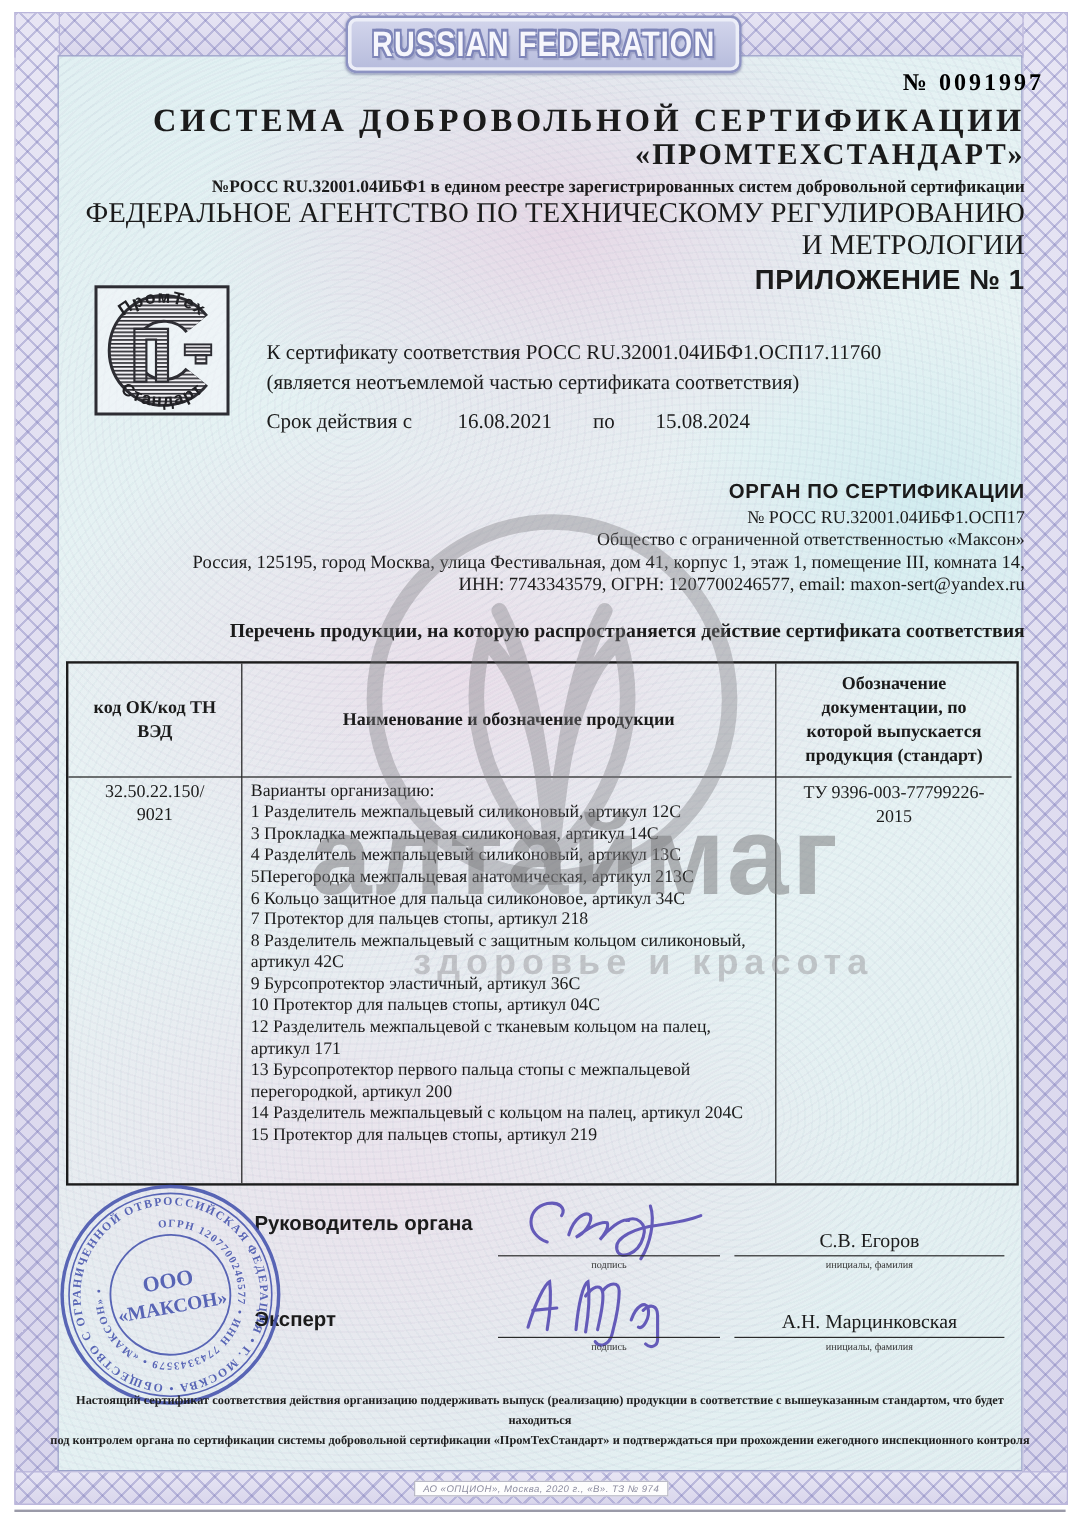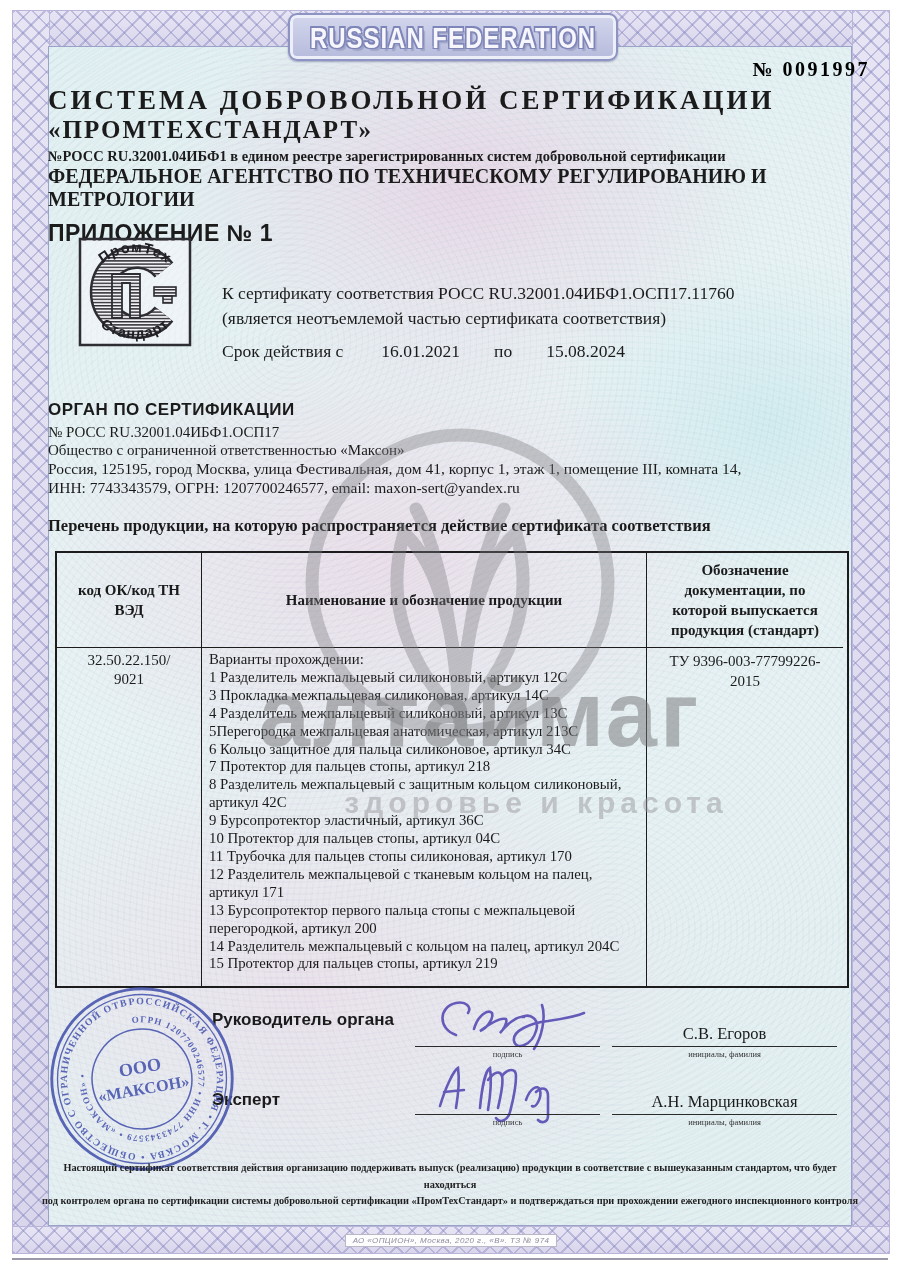--- a/index.html
+++ b/index.html
@@ -32,25 +32,25 @@
       repeating-radial-gradient(circle at 70% 75%, rgba(110,160,170,.05) 0 1.5px, transparent 1.5px 6px);}
   
   .plaque{left:288px;top:13px;width:326px;height:44px;border:2px solid #8d93c2;border-radius:9px;
     background:linear-gradient(#d3d6ec,#b6bbdc);box-shadow:inset 0 0 0 3px #eceef8, 0 1px 2px rgba(90,95,140,.5);
     display:flex;align-items:center;justify-content:center;}
   .plaque span{font-family:"Liberation Sans",sans-serif;font-weight:bold;font-size:25px;letter-spacing:1px;color:#f6f6fc;
     transform:scale(.96,1.18);
     text-shadow:-1.5px -1.5px 0 #7e85b8,1.5px -1.5px 0 #7e85b8,-1.5px 1.5px 0 #7e85b8,1.5px 1.5px 0 #7e85b8,3px 3px 1px #a0a5c8;}
   .doc-number{left:690px;top:58px;width:180px;text-align:right;font-weight:bold;font-size:20px;color:#000000;letter-spacing:2.5px;}
   
-  .ctr{width:806px;left:48px;text-align:left;}
+  .ctr{width:806px;left:48px;text-align:right;}
   .t1{top:85px;font-weight:bold;font-size:27px;letter-spacing:3px;}
   .t2{top:116px;font-weight:bold;font-size:25px;letter-spacing:2px;}
   .t3{top:148px;font-weight:bold;font-size:14.5px;}
-  .t4{top:165px;font-weight:bold;font-size:20px;}
+  .t4{top:165px;font-weight:normal;font-size:24px;}
   .appendix{top:220px;font-family:"Liberation Sans",sans-serif;font-weight:bold;font-size:23px;letter-spacing:.5px;}
   .certline1{left:222px;top:283px;font-size:17.5px;}
   .certline2{left:222px;top:308px;font-size:17.5px;}
   .validity{left:222px;top:341px;font-size:17.5px;}
   .validity .gap1{margin-left:38px;} .validity .gap2{margin-left:34px;} .validity .gap3{margin-left:34px;}
   .orgtitle{top:400px;font-family:"Liberation Sans",sans-serif;font-weight:bold;font-size:17px;letter-spacing:.5px;}
   .orgline{font-size:15px;}
   .o1{top:424px;} .o2{top:442px;} .o3{top:460px;font-size:15.5px;} .o4{top:479px;font-size:15.5px;}
   .caption{top:516px;font-weight:bold;font-size:16.5px;}
   
@@ -134,21 +134,21 @@
     </text>
     <text font-family="Liberation Sans, sans-serif" font-weight="bold" font-size="14.5" fill="#202024" letter-spacing="1">
       <textPath href="#arcBot" startOffset="50%" text-anchor="middle">Стандарт</textPath>
     </text>
   </svg>
 </div>
 
 <div class="abs certline1">К сертификату соответствия РОСС RU.32001.04ИБФ1.ОСП17.11760</div>
 <div class="abs certline2">(является неотъемлемой частью сертификата соответствия)</div>
 <div class="abs validity">
-  <span>Срок действия с</span><span class="gap1">16.01.2021</span><span class="gap2">по</span><span class="gap3">15.08.2024</span>
+  <span>Срок действия с</span><span class="gap1">16.08.2021</span><span class="gap2">по</span><span class="gap3">15.08.2024</span>
 </div>
 
 <div class="abs ctr orgtitle">ОРГАН ПО СЕРТИФИКАЦИИ</div>
 <div class="abs ctr orgline o1">№ РОСС RU.32001.04ИБФ1.ОСП17</div>
 <div class="abs ctr orgline o2">Общество с ограниченной ответственностью «Максон»</div>
 <div class="abs ctr orgline o3">Россия, 125195, город Москва, улица Фестивальная, дом 41, корпус 1, этаж 1, помещение III, комната 14,</div>
 <div class="abs ctr orgline o4">ИНН: 7743343579, ОГРН: 1207700246577, email: maxon-sert@yandex.ru</div>
 <div class="abs ctr caption">Перечень продукции, на которую распространяется действие сертификата соответствия</div>
 
 <div class="table">
@@ -156,31 +156,30 @@
     <div class="th">код ОК/код ТН ВЭД</div>
     <div class="th">Наименование и обозначение продукции</div>
     <div class="th">Обозначение документации, по которой выпускается продукция (стандарт)</div>
   </div>
   <div class="trow tbody">
     <div class="td code">
       <div>32.50.22.150/</div>
       <div>9021</div>
     </div>
     <div class="td items">
-        <div>Варианты прохождении:</div>
+        <div>Варианты организацию:</div>
         <div>1 Разделитель межпальцевый силиконовый, артикул 12С</div>
         <div>3 Прокладка межпальцевая силиконовая, артикул 14С</div>
         <div>4 Разделитель межпальцевый силиконовый, артикул 13С</div>
         <div>5Перегородка межпальцевая анатомическая, артикул 213С</div>
         <div>6 Кольцо защитное для пальца силиконовое, артикул 34С</div>
         <div>7 Протектор для пальцев стопы, артикул 218</div>
         <div>8 Разделитель межпальцевый с защитным кольцом силиконовый, артикул 42С</div>
         <div>9 Бурсопротектор эластичный, артикул 36С</div>
         <div>10 Протектор для пальцев стопы, артикул 04С</div>
-        <div>11 Трубочка для пальцев стопы силиконовая, артикул 170</div>
         <div>12 Разделитель межпальцевой с тканевым кольцом на палец, артикул 171</div>
         <div>13 Бурсопротектор первого пальца стопы с межпальцевой перегородкой, артикул 200</div>
         <div>14 Разделитель межпальцевый с кольцом на палец, артикул 204С</div>
         <div>15 Протектор для пальцев стопы, артикул 219</div>
       </div>
     <div class="td std">
       <div>ТУ 9396-003-77799226-</div>
       <div>2015</div>
     </div>
   </div>

